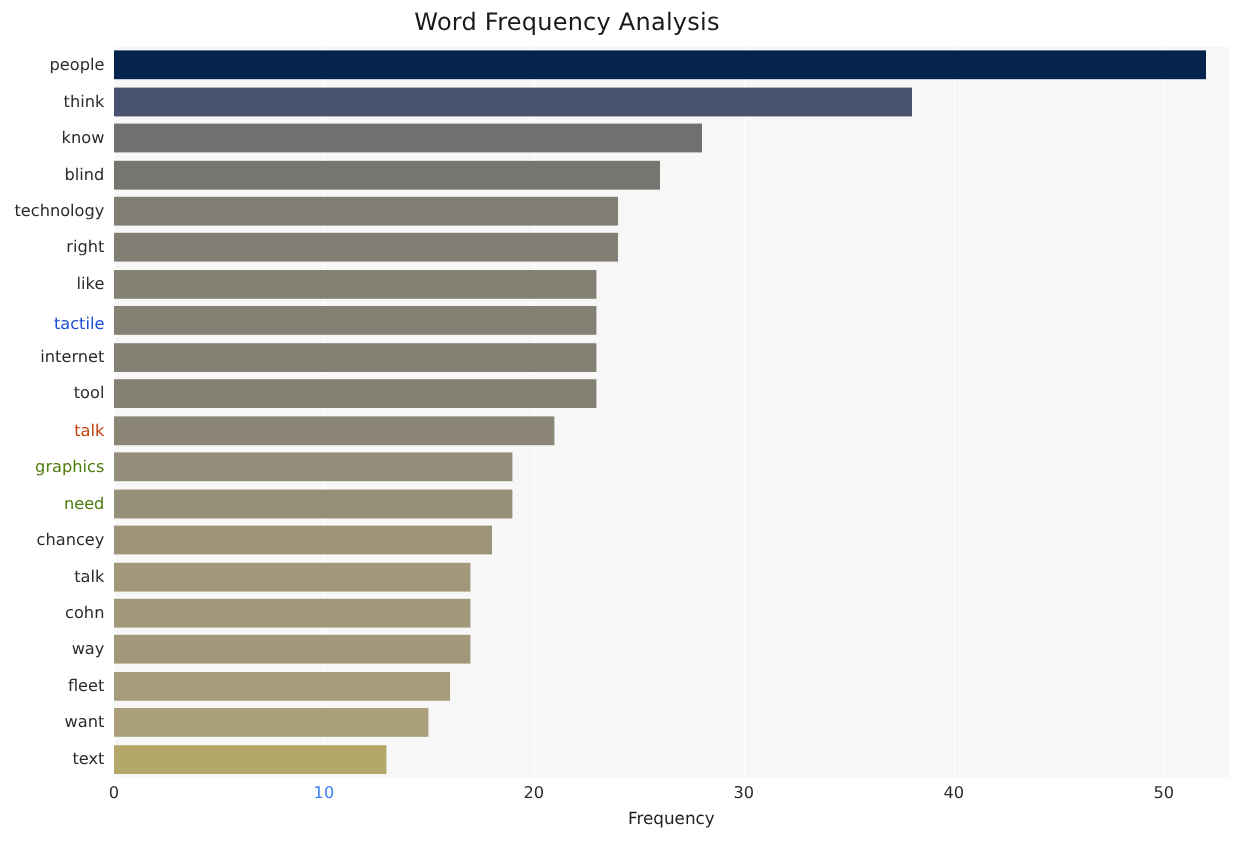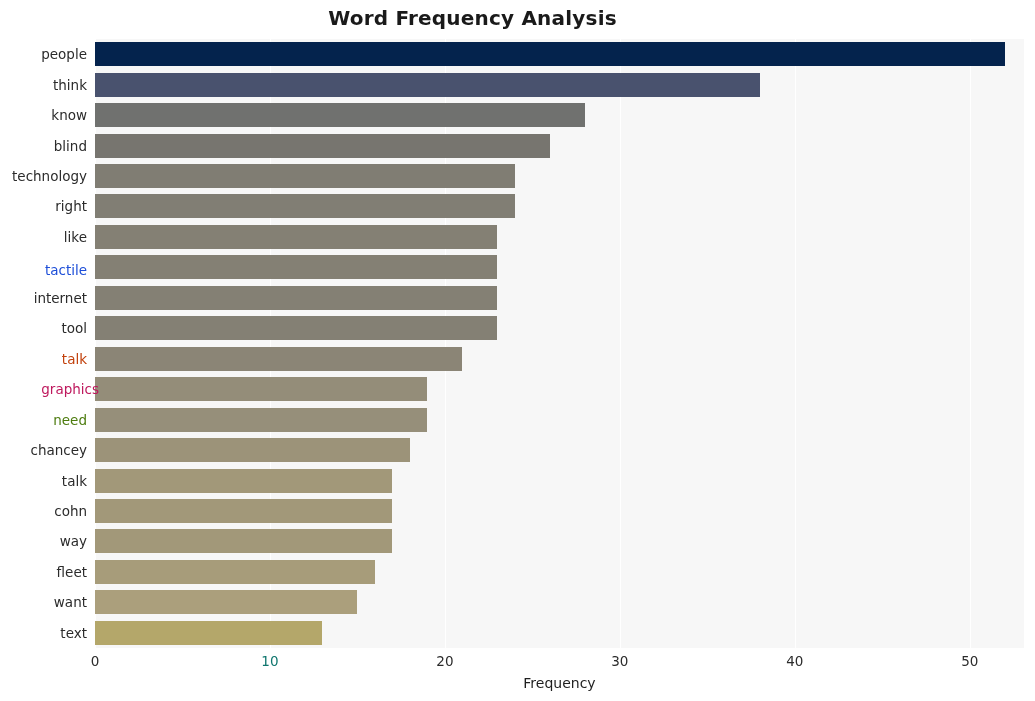--- a/index.html
+++ b/index.html
@@ -23,21 +23,21 @@
   }
 
   
   #chart-title {
     position: absolute;
     left: 0;
     top: 6px;
     width: 945px;
     text-align: center;
     font-size: 20px;
-    font-weight: bold;
+    font-weight: normal;
     color: #1a1a1a;
     letter-spacing: 0.2px;
     font-family: "DejaVu Sans", "Liberation Sans", sans-serif;
   }
 
   
   #plot-area {
     position: absolute;
     left: 95px;
     top: 39px;
@@ -136,31 +136,31 @@
       <div class="ylabel" style="top: 77.675px; color: rgb(43, 43, 43);">think</div>
       <div class="ylabel" style="top: 108.125px; color: rgb(43, 43, 43);">know</div>
       <div class="ylabel" style="top: 138.575px; color: rgb(43, 43, 43);">blind</div>
       <div class="ylabel" style="top: 169.025px; color: rgb(43, 43, 43);">technology</div>
       <div class="ylabel" style="top: 199.475px; color: rgb(43, 43, 43);">right</div>
       <div class="ylabel" style="top: 229.925px; color: rgb(43, 43, 43);">like</div>
       <div class="ylabel" style="top: 263px; color: #1d4ed8;">tactile</div>
       <div class="ylabel" style="top: 290.825px; color: rgb(43, 43, 43);">internet</div>
       <div class="ylabel" style="top: 321.275px; color: rgb(43, 43, 43);">tool</div>
       <div class="ylabel" style="top: 351.725px; color: #c2410c;">talk</div>
-      <div class="ylabel" style="top: 382.175px; color: #be185d; margin-left: 12px;">graphics</div>
+      <div class="ylabel" style="top: 382.175px; color: #4d7c0f;">graphics</div>
       <div class="ylabel" style="top: 412.625px; color: #4d7c0f;">need</div>
       <div class="ylabel" style="top: 443.075px; color: rgb(43, 43, 43);">chancey</div>
       <div class="ylabel" style="top: 473.525px; color: rgb(43, 43, 43);">talk</div>
       <div class="ylabel" style="top: 503.975px; color: rgb(43, 43, 43);">cohn</div>
       <div class="ylabel" style="top: 534.425px; color: rgb(43, 43, 43);">way</div>
       <div class="ylabel" style="top: 564.875px; color: rgb(43, 43, 43);">fleet</div>
       <div class="ylabel" style="top: 595.325px; color: rgb(43, 43, 43);">want</div>
       <div class="ylabel" style="top: 625.775px; color: rgb(43, 43, 43);">text</div>
       <div class="xlabel" style="left: 95px; color: rgb(43, 43, 43);">0</div>
-      <div class="xlabel" style="left: 269.953px; color: #0f766e;">10</div>
+      <div class="xlabel" style="left: 269.953px; color: #3b82f6;">10</div>
       <div class="xlabel" style="left: 444.906px; color: rgb(43, 43, 43);">20</div>
       <div class="xlabel" style="left: 619.859px; color: rgb(43, 43, 43);">30</div>
       <div class="xlabel" style="left: 794.812px; color: rgb(43, 43, 43);">40</div>
       <div class="xlabel" style="left: 969.765px; color: rgb(43, 43, 43);">50</div>
     </div>
 
   <div id="x-axis-title">Frequency</div>
 
 </div>
 

